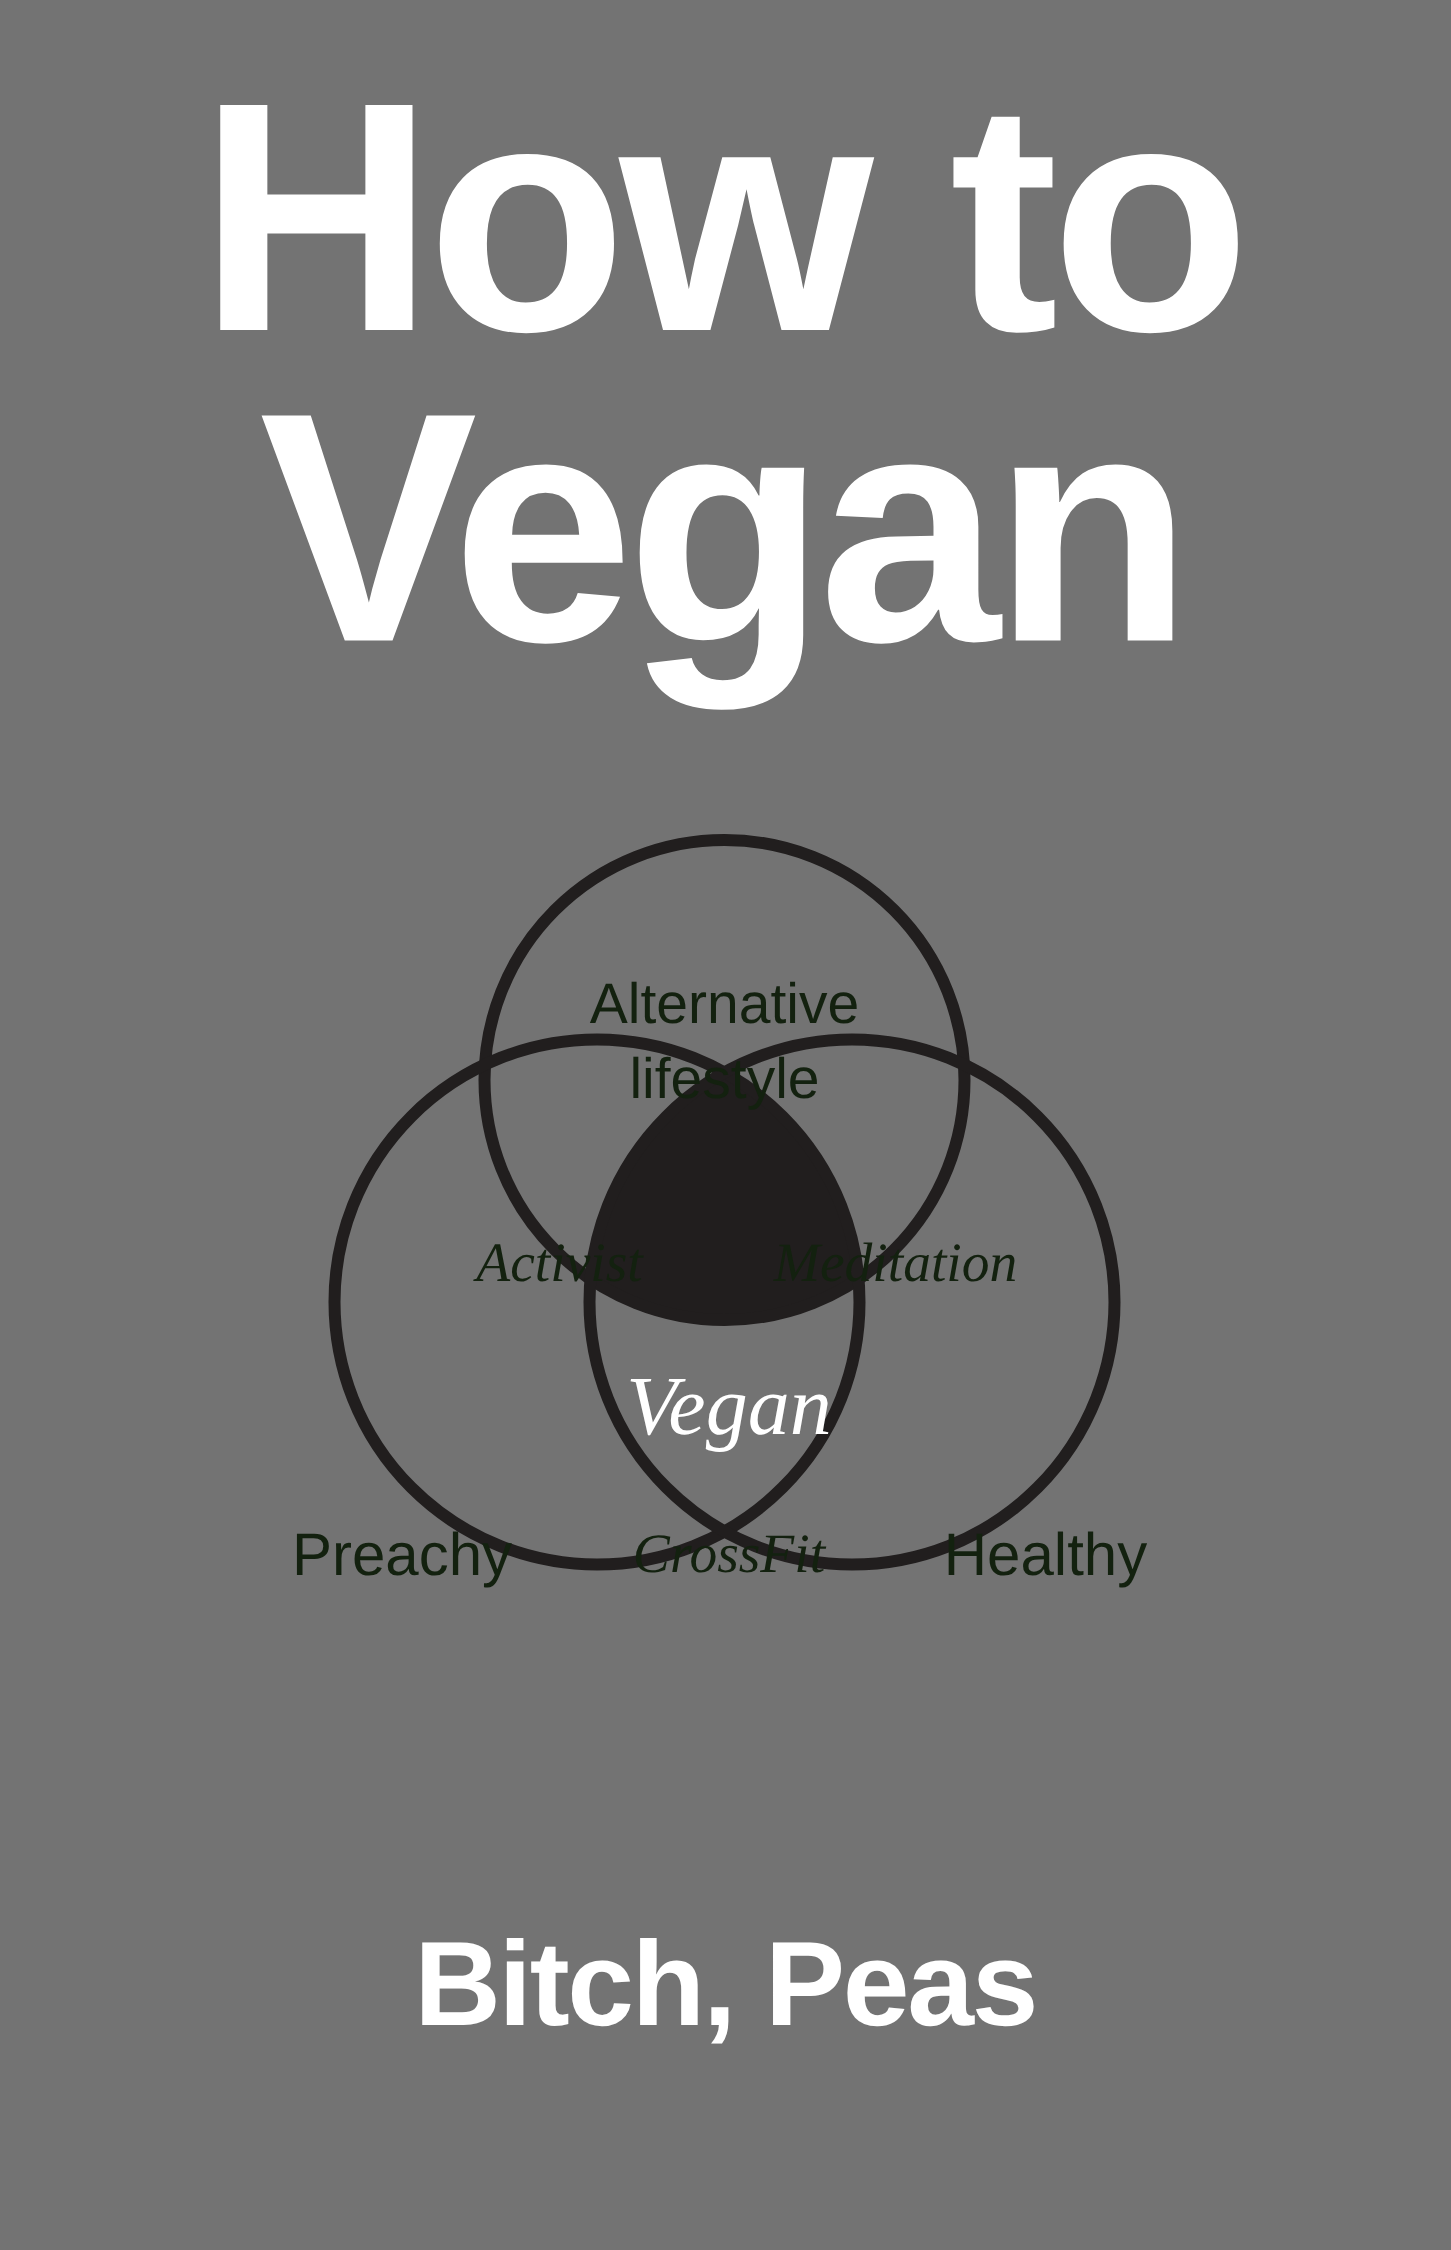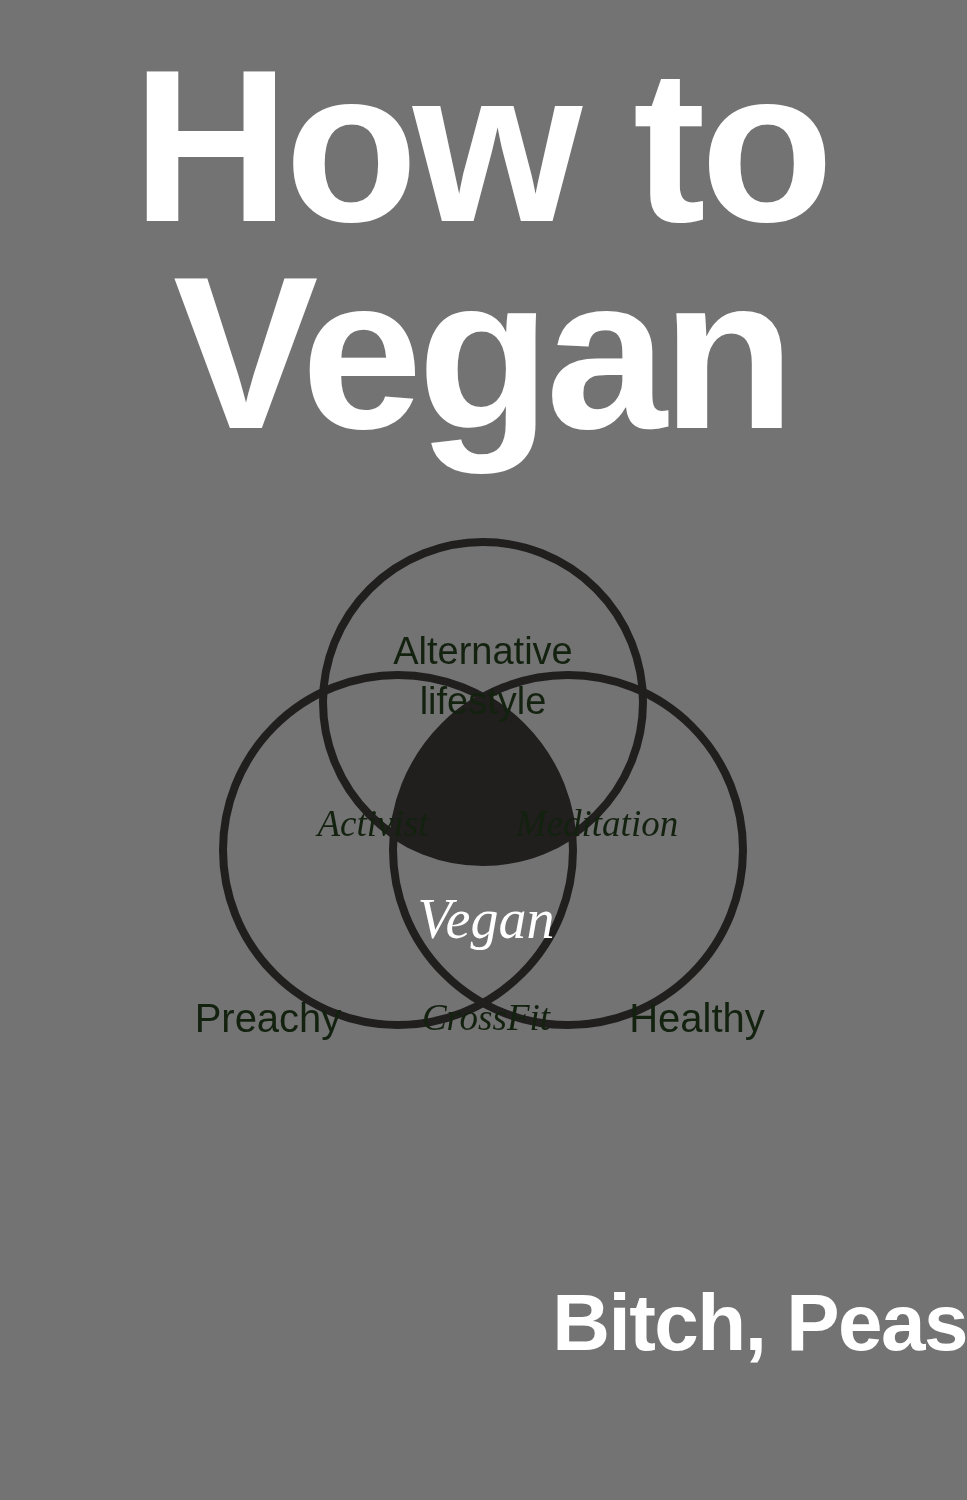--- a/index.html
+++ b/index.html
@@ -39,21 +39,21 @@
     letter-spacing: -5px;
     white-space: nowrap;
   }
   .title-line-1 { margin-left: -6px; }
   .title-line-2 { margin-left: -4px; }
 
   
   .venn-wrap {
     position: absolute;
     left: 0;
-    top: 518px;
+    top: 536px;
     width: 967px;
     height: 712px;
   }
   .venn-svg {
     display: block;
     width: 967px;
     height: 712px;
   }
   .venn-circle {
     fill: none;
@@ -79,21 +79,21 @@
     font-style: italic;
     fill: #FFFFFF;
   }
 
   
   .footer-block {
     position: absolute;
     left: 0;
     top: 1282px;
     width: 967px;
-    text-align: right;
+    text-align: center;
   }
   .subtitle {
     display: block;
     color: #FFFFFF;
     font-family: "Liberation Sans", sans-serif;
     font-weight: bold;
     font-size: 80px;
     line-height: 1.02;
     letter-spacing: -1.5px;
     white-space: nowrap;

